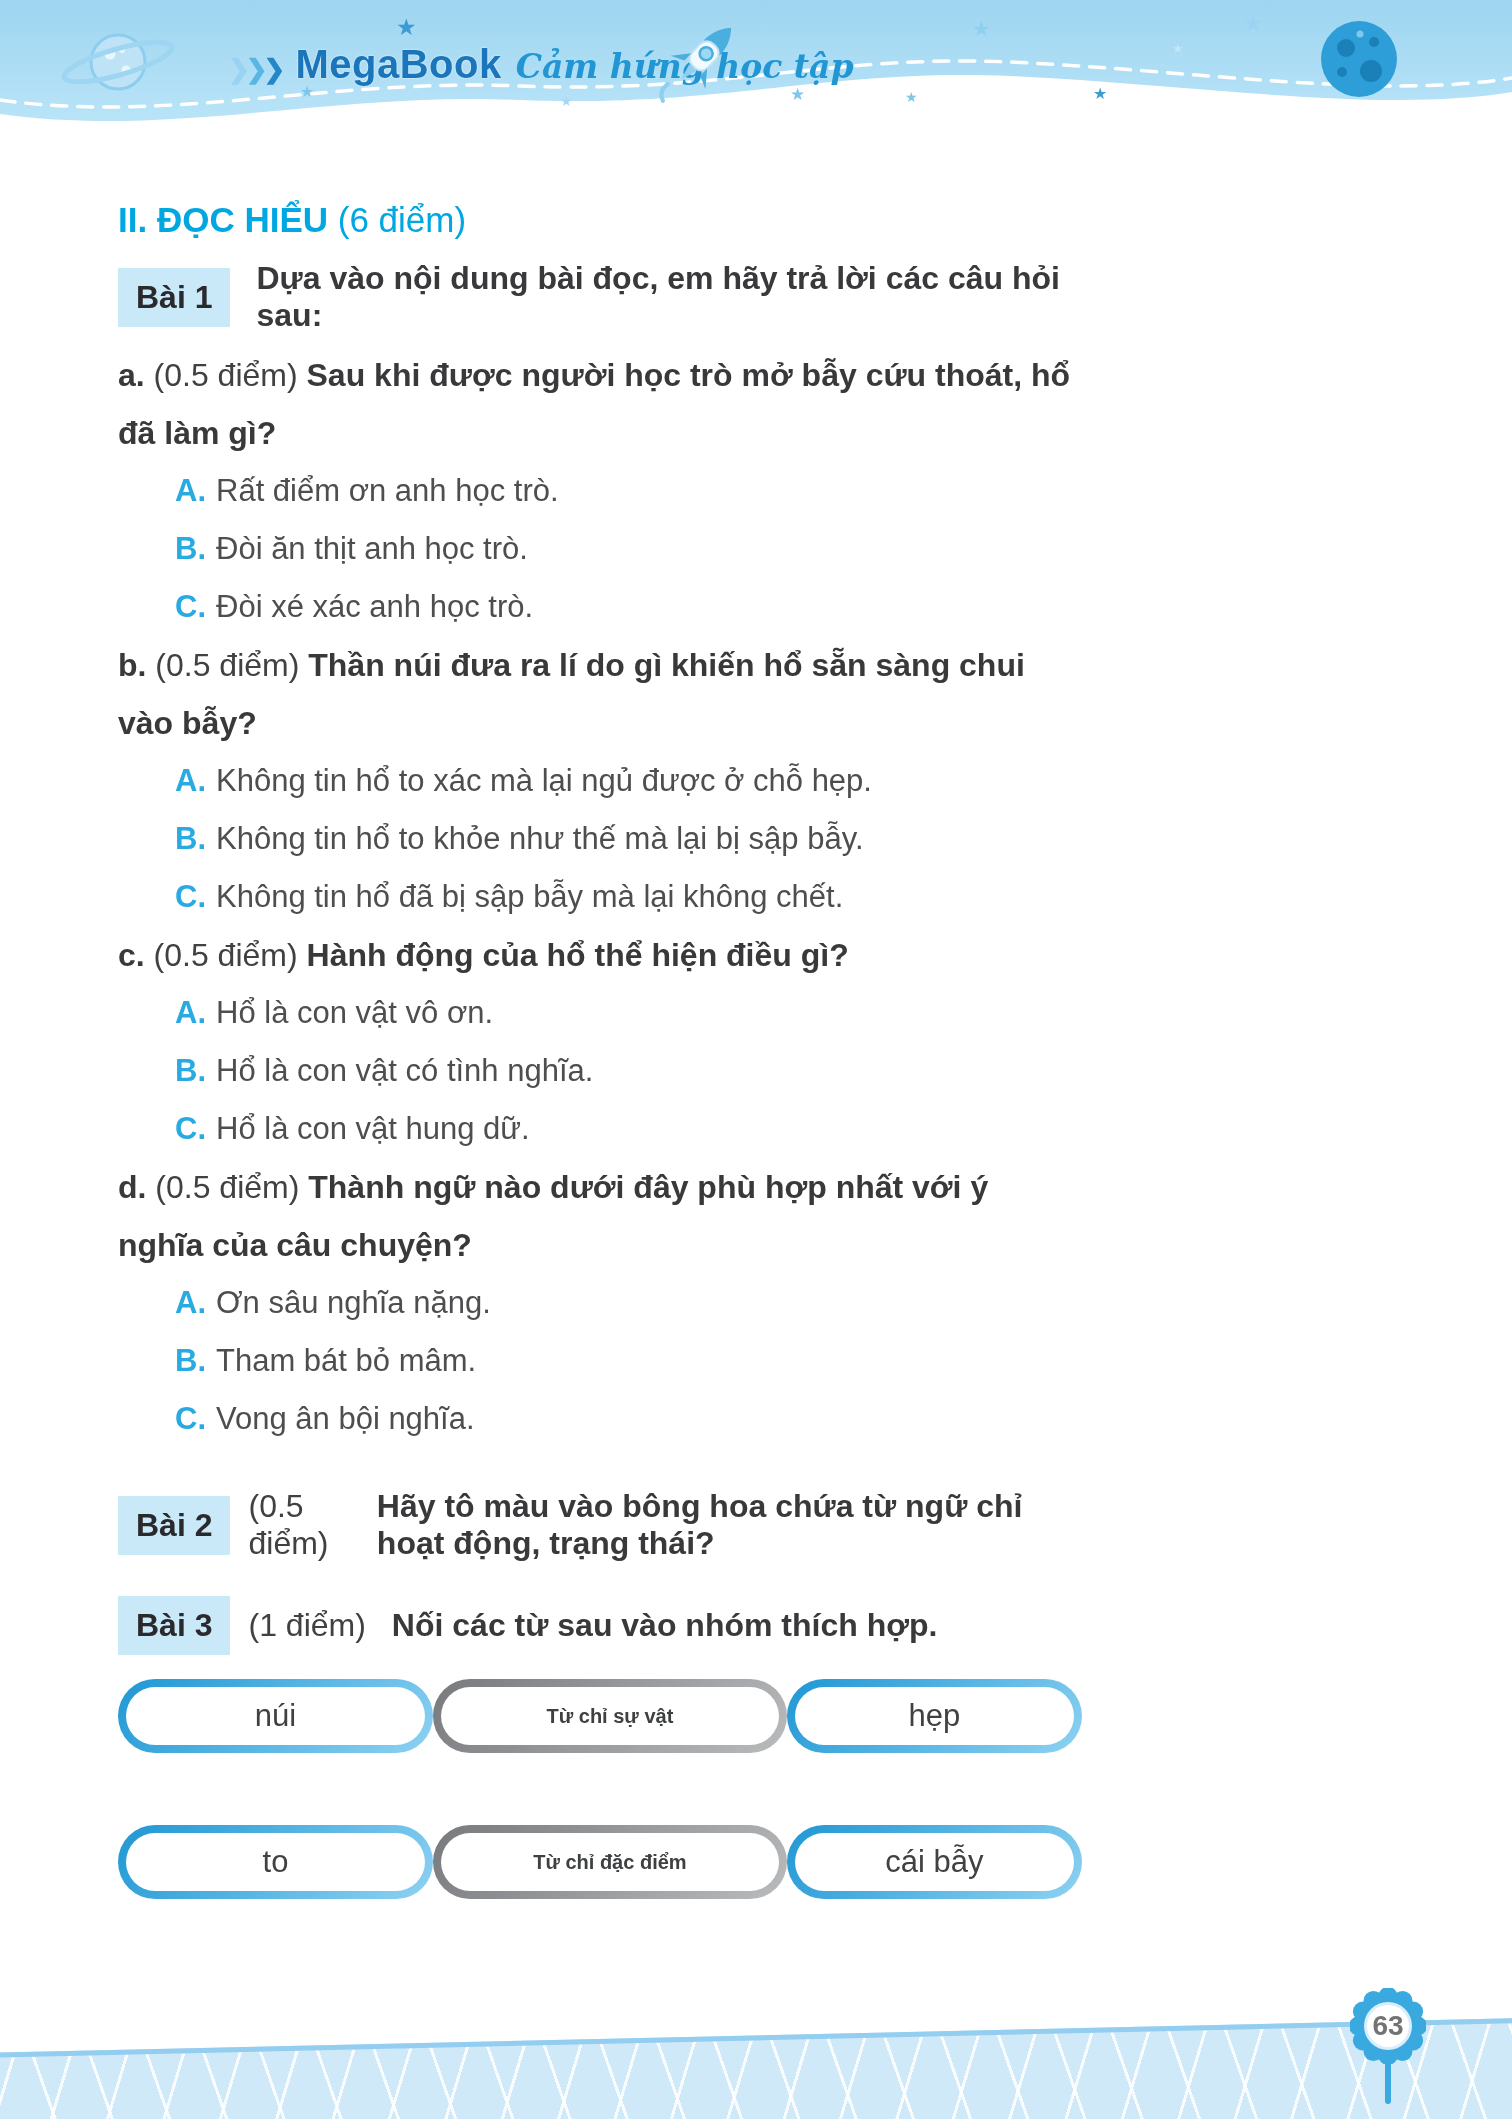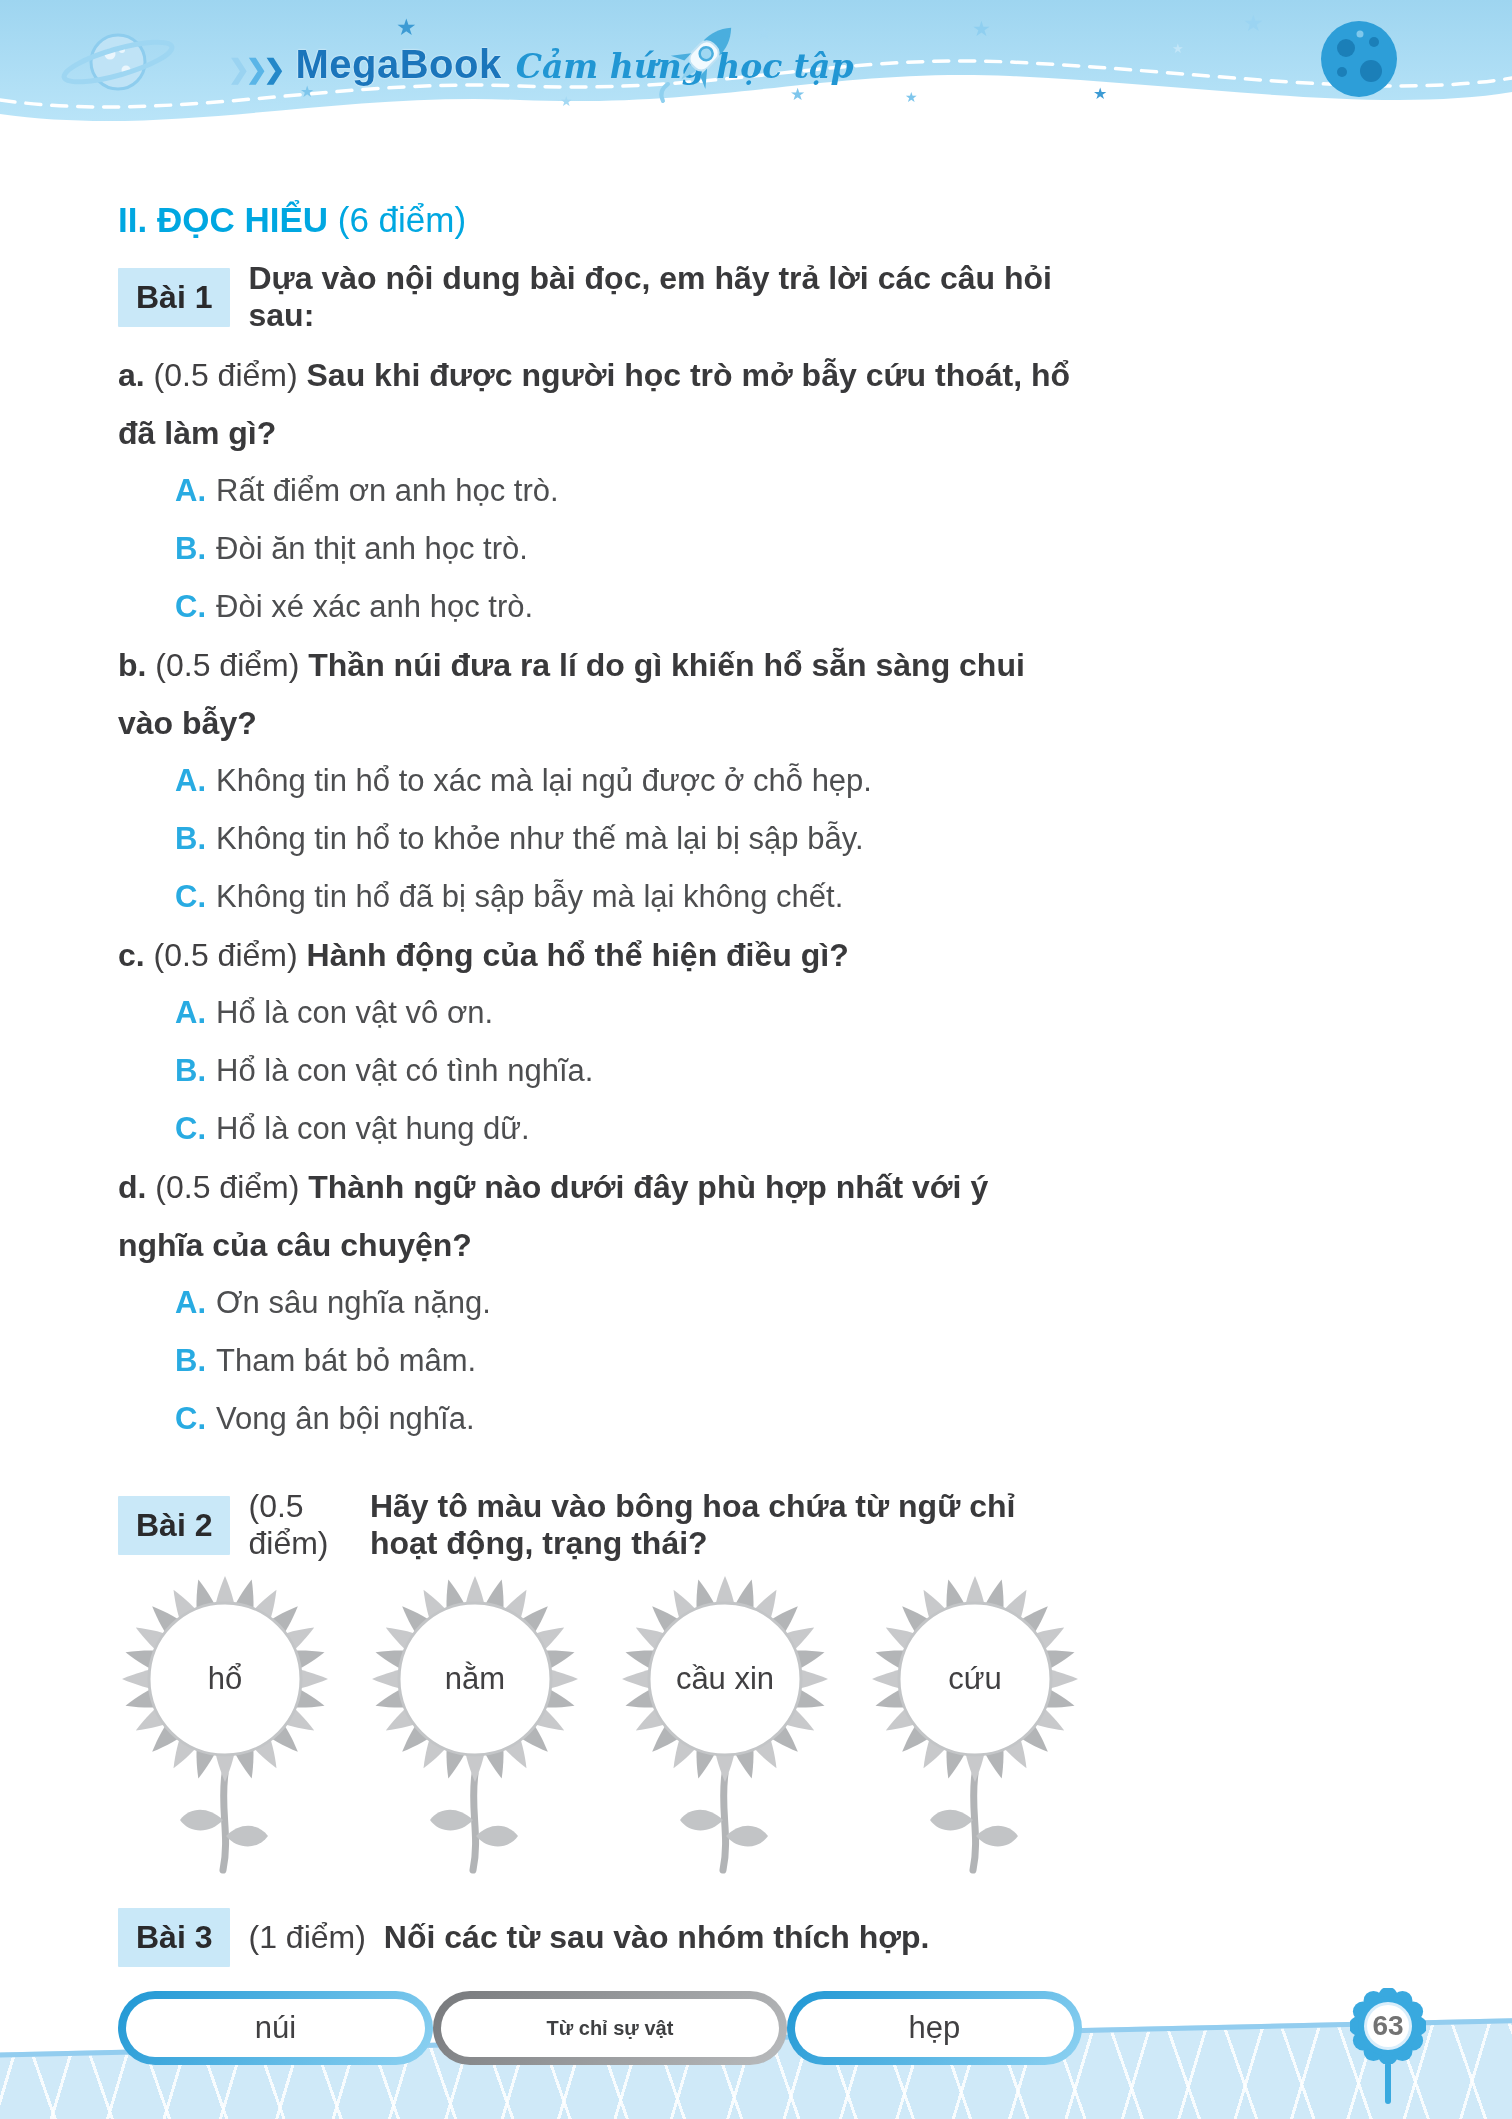--- a/index.html
+++ b/index.html
@@ -18,21 +18,21 @@
   .hstar { position:absolute; z-index:3; line-height:1; }
   .hdr-deco { position:absolute; z-index:3; }
 
   
   .content { position:absolute; top:196px; left:0; width:1200px; padding:0 118px; z-index:2; }
   .section-title { font-size:35px; font-weight:bold; color:#00a7e1; margin:4px 0 20px; }
   .section-title .pts { font-weight:normal; }
 
   .task-header { display:flex; align-items:center; gap:18px; font-size:32px; margin:18px 0 12px; }
   .chip { background:#c9e8f8; border-radius:1px; padding:11px 18px; font-weight:bold; color:#2a2a2c; font-size:32px; white-space:nowrap; }
-  .task-text { font-weight:bold; color:#39393b; }
+  .task-text { font-weight:bold; color:#39393b;margin-left:8px; }
   .pts-plain { font-weight:normal; color:#414042; }
 
   .question { font-size:32px; line-height:58px; }
   .q-letter, .q-text { font-weight:bold; color:#39393b; }
   .option { font-size:31px; line-height:58px; padding-left:57px; }
   .opt-letter { color:#29abe2; font-weight:bold; margin-right:10px; }
   .opt-text { color:#4d4e50; }
 
   
   .flower-row { display:flex; justify-content:space-between; margin-top:12px; padding:0 2px; }
@@ -234,46 +234,20 @@
     <div class="option">
       <span class="opt-letter">C.</span><span class="opt-text">Vong ân bội nghĩa.</span>
     </div>
 
     <div class="task-header" style="margin-top:40px;">
       <span class="chip">Bài 2</span>
       <span class="pts-plain">(0.5 điểm)</span>
       <span class="task-text">Hãy tô màu vào bông hoa chứa từ ngữ chỉ hoạt động, trạng thái?</span>
     </div>
 
-    <div class="flower-row">
-      <div class="flower">
-        <svg width="210" height="300" viewBox="0 0 210 300">
-            <use href="#flower-shape"></use>
-          </svg>
-        <div class="flower-label">hổ</div>
-      </div>
-      <div class="flower">
-        <svg width="210" height="300" viewBox="0 0 210 300">
-            <use href="#flower-shape"></use>
-          </svg>
-        <div class="flower-label">nằm</div>
-      </div>
-      <div class="flower">
-        <svg width="210" height="300" viewBox="0 0 210 300">
-            <use href="#flower-shape"></use>
-          </svg>
-        <div class="flower-label">cầu xin</div>
-      </div>
-      <div class="flower">
-        <svg width="210" height="300" viewBox="0 0 210 300">
-            <use href="#flower-shape"></use>
-          </svg>
-        <div class="flower-label">cứu</div>
-      </div>
-    </div>
 
     <div class="task-header" style="margin-top:34px;">
       <span class="chip">Bài 3</span>
       <span class="pts-plain">(1 điểm)</span>
       <span class="task-text">Nối các từ sau vào nhóm thích hợp.</span>
     </div>
 
     <div class="match-row">
       <div class="pill pill-blue w-left">
         <div class="pill-inner">núi</div>

